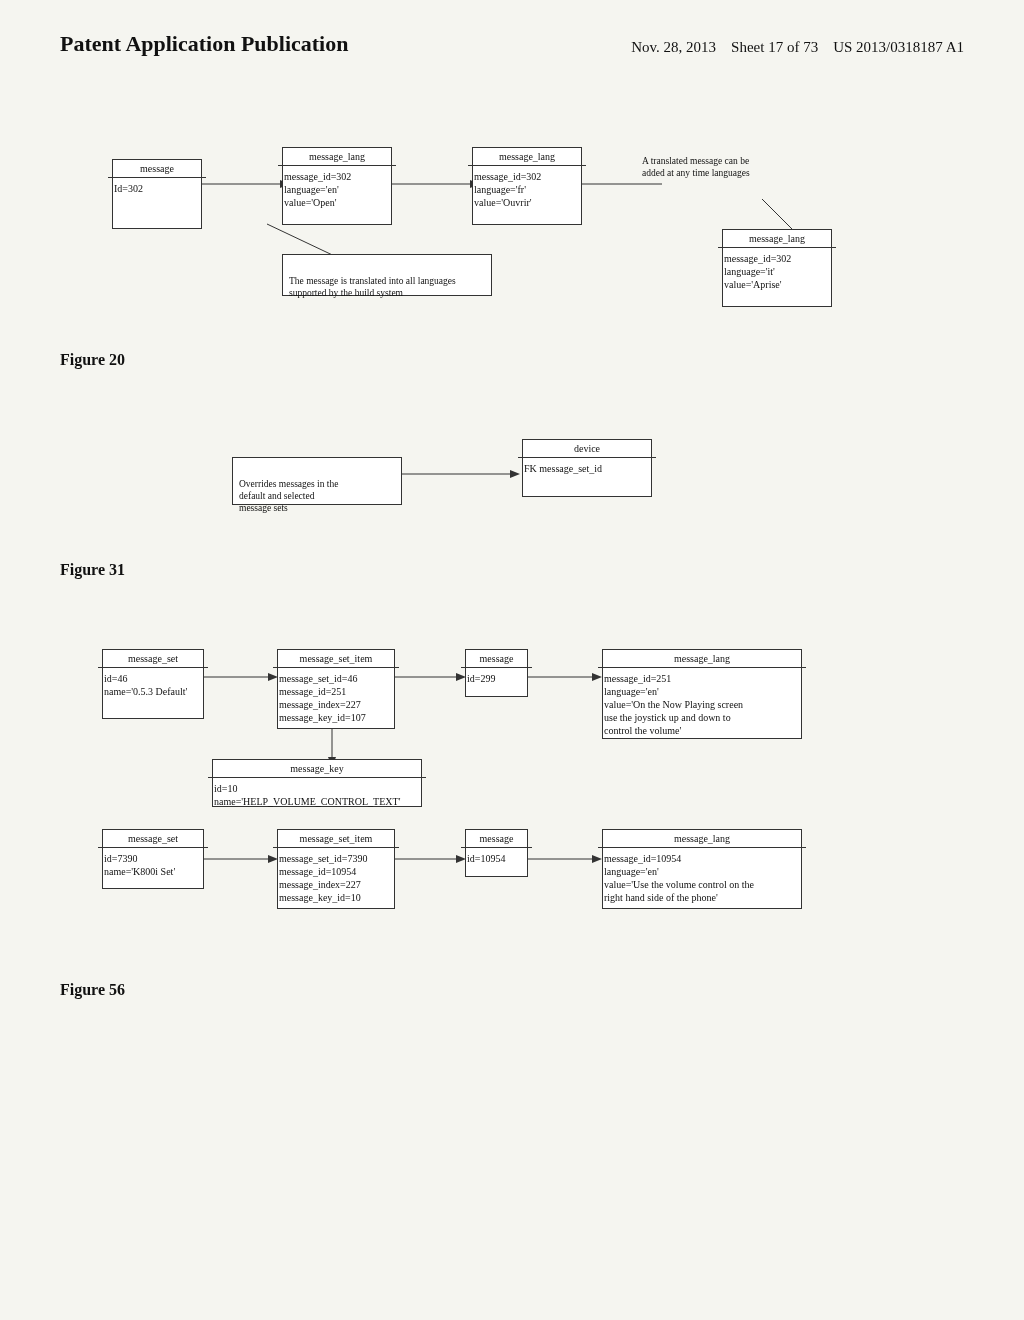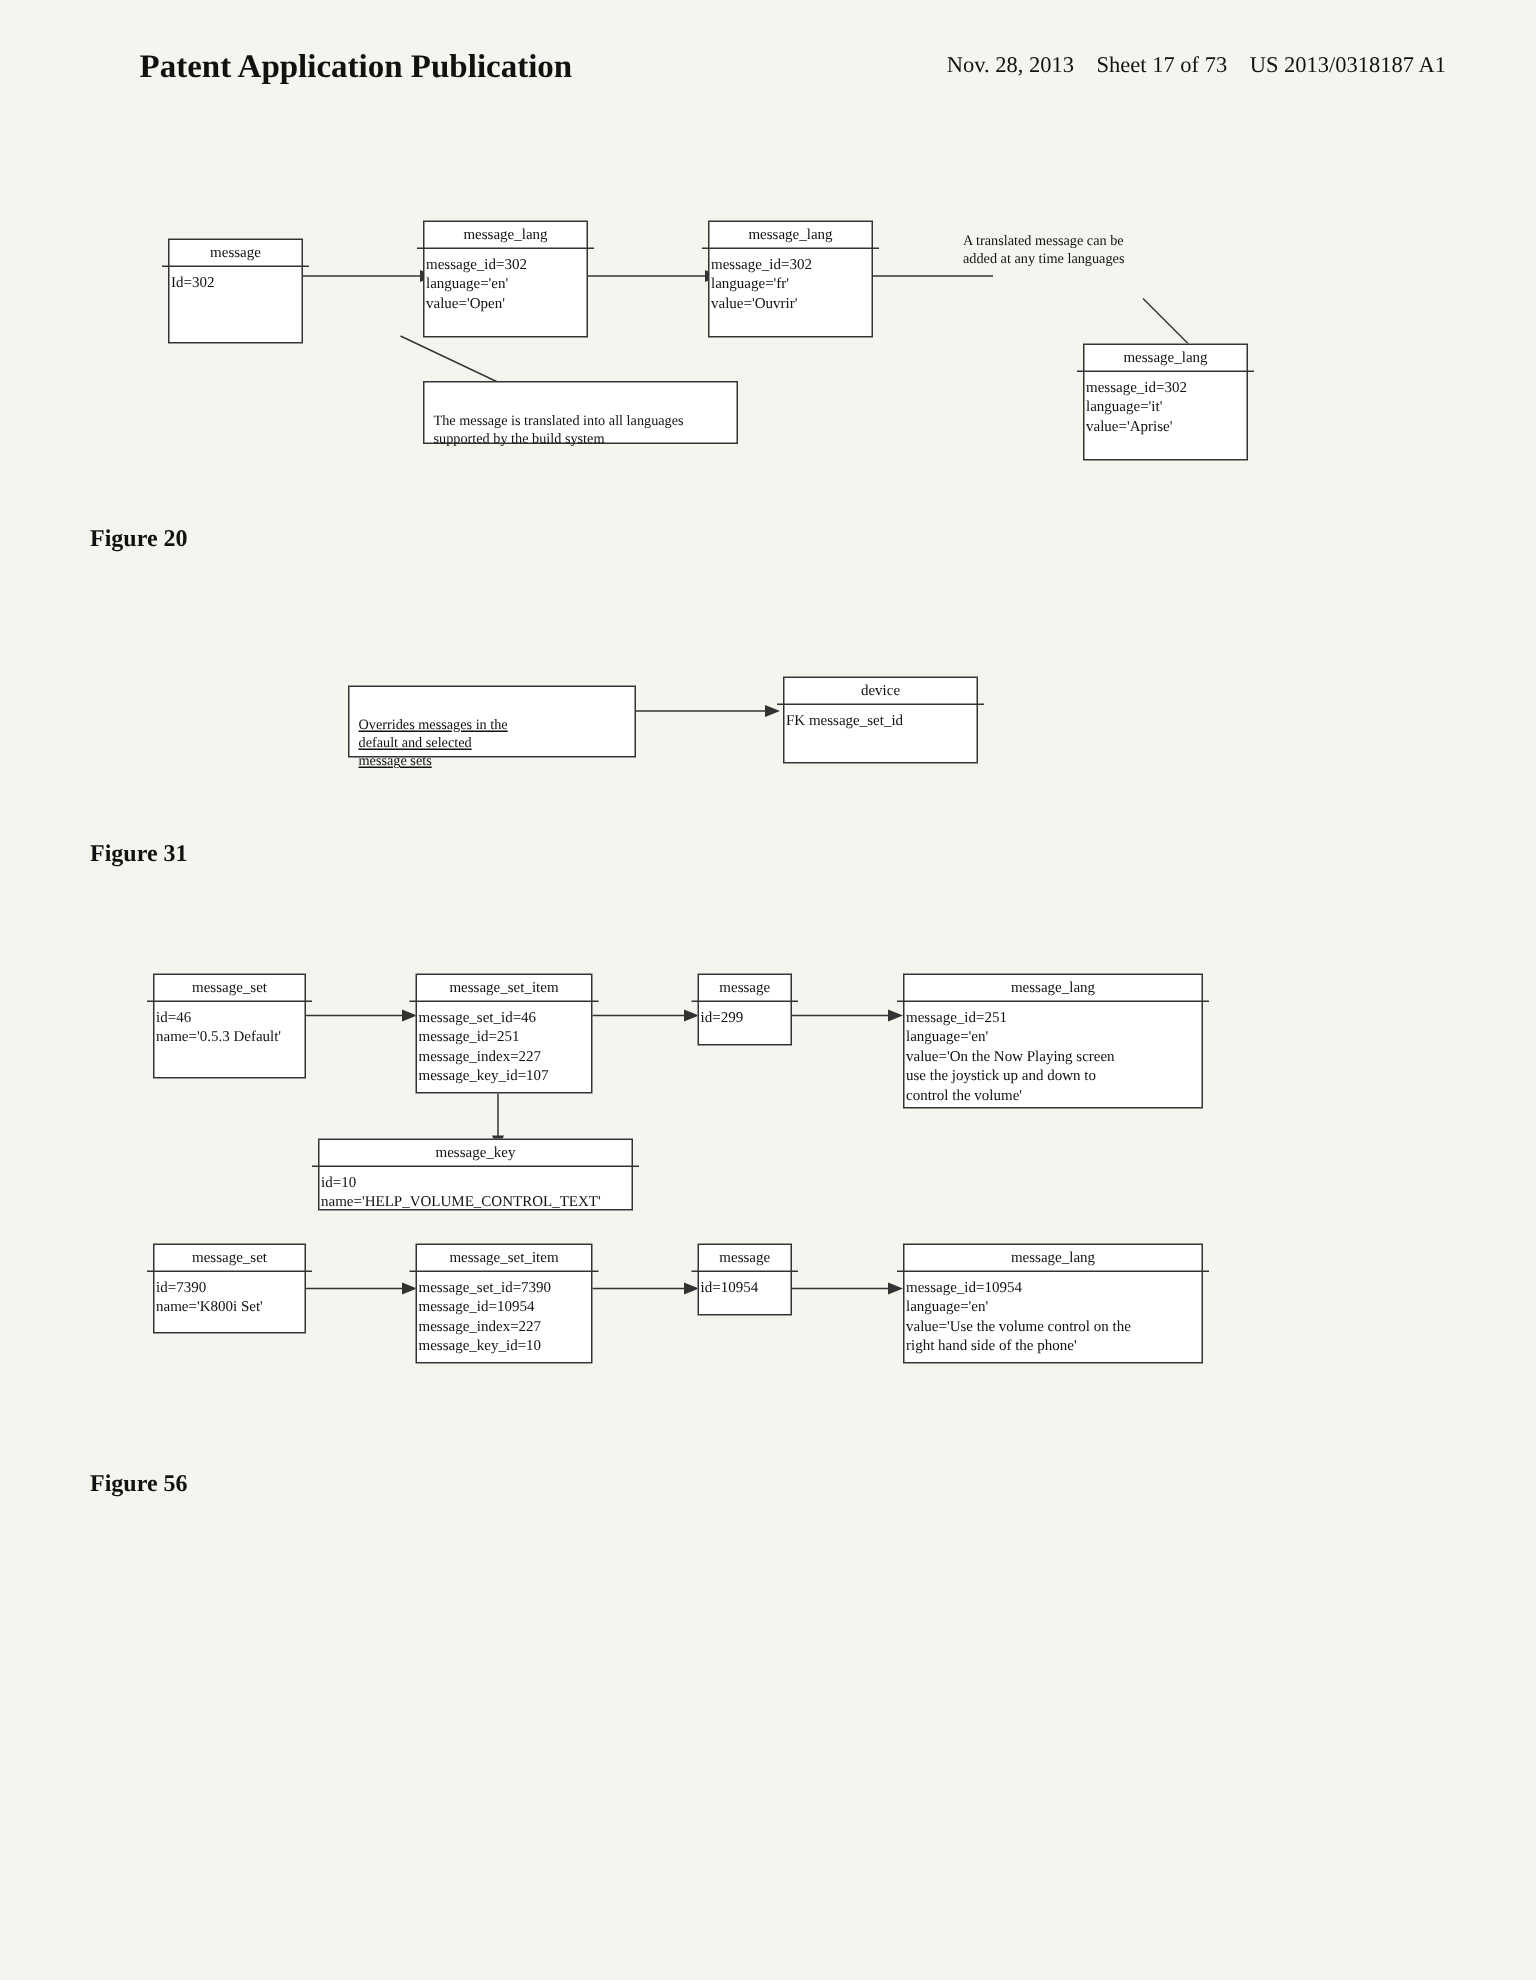--- a/index.html
+++ b/index.html
@@ -7,24 +7,23 @@
       background: #f5f5f0;
       font-family: 'Times New Roman', Times, serif;
       width: 1024px;
       min-height: 1320px;
       padding: 30px 60px;
       color: #111;
     }
     .page-header {
       display: flex;
       justify-content: space-between;
-      align-items: center;
+      align-items: flex-end;
       margin-bottom: 40px;
       padding-bottom: 10px;
-      margin-left: 33px;
     }
     .header-left {
       font-size: 22px;
       font-weight: bold;
       line-height: 1.3;
     }
     .header-right {
       text-align: right;
       font-size: 15px;
       line-height: 1.6;
@@ -168,25 +167,25 @@
 </div>
 
 <div class="section">
   <div class="diagram fig31-container">
     <svg class="diagram-svg" viewBox="0 0 860 130" xmlns="http://www.w3.org/2000/svg">
 
       <line x1="300" y1="55" x2="430" y2="55" class="connector"></line>
       <polygon points="428,51 438,55 428,59" class="arrow-head"></polygon>
     </svg>
 
-    <div class="note-box" style="left:150px;top:38px;width:192px;height:48px;text-decoration:underline;">
+    <div class="note-box" style="left:150px;top:38px;width:170px;height:48px;">
       <div>Overrides messages in the<br>default and selected<br>message sets</div>
     </div>
 
-    <div class="db" style="left:440px;top:20px;width:130px;height:58px;margin-top:12px;">
+    <div class="db" style="left:440px;top:20px;width:130px;height:58px;">
       <div class="db-title">device</div>
       <div>FK message_set_id</div>
     </div>
   </div>
 
   <div class="figure-label">Figure 31</div>
 </div>
 
 <div class="section">
   <div class="diagram fig32-container">

